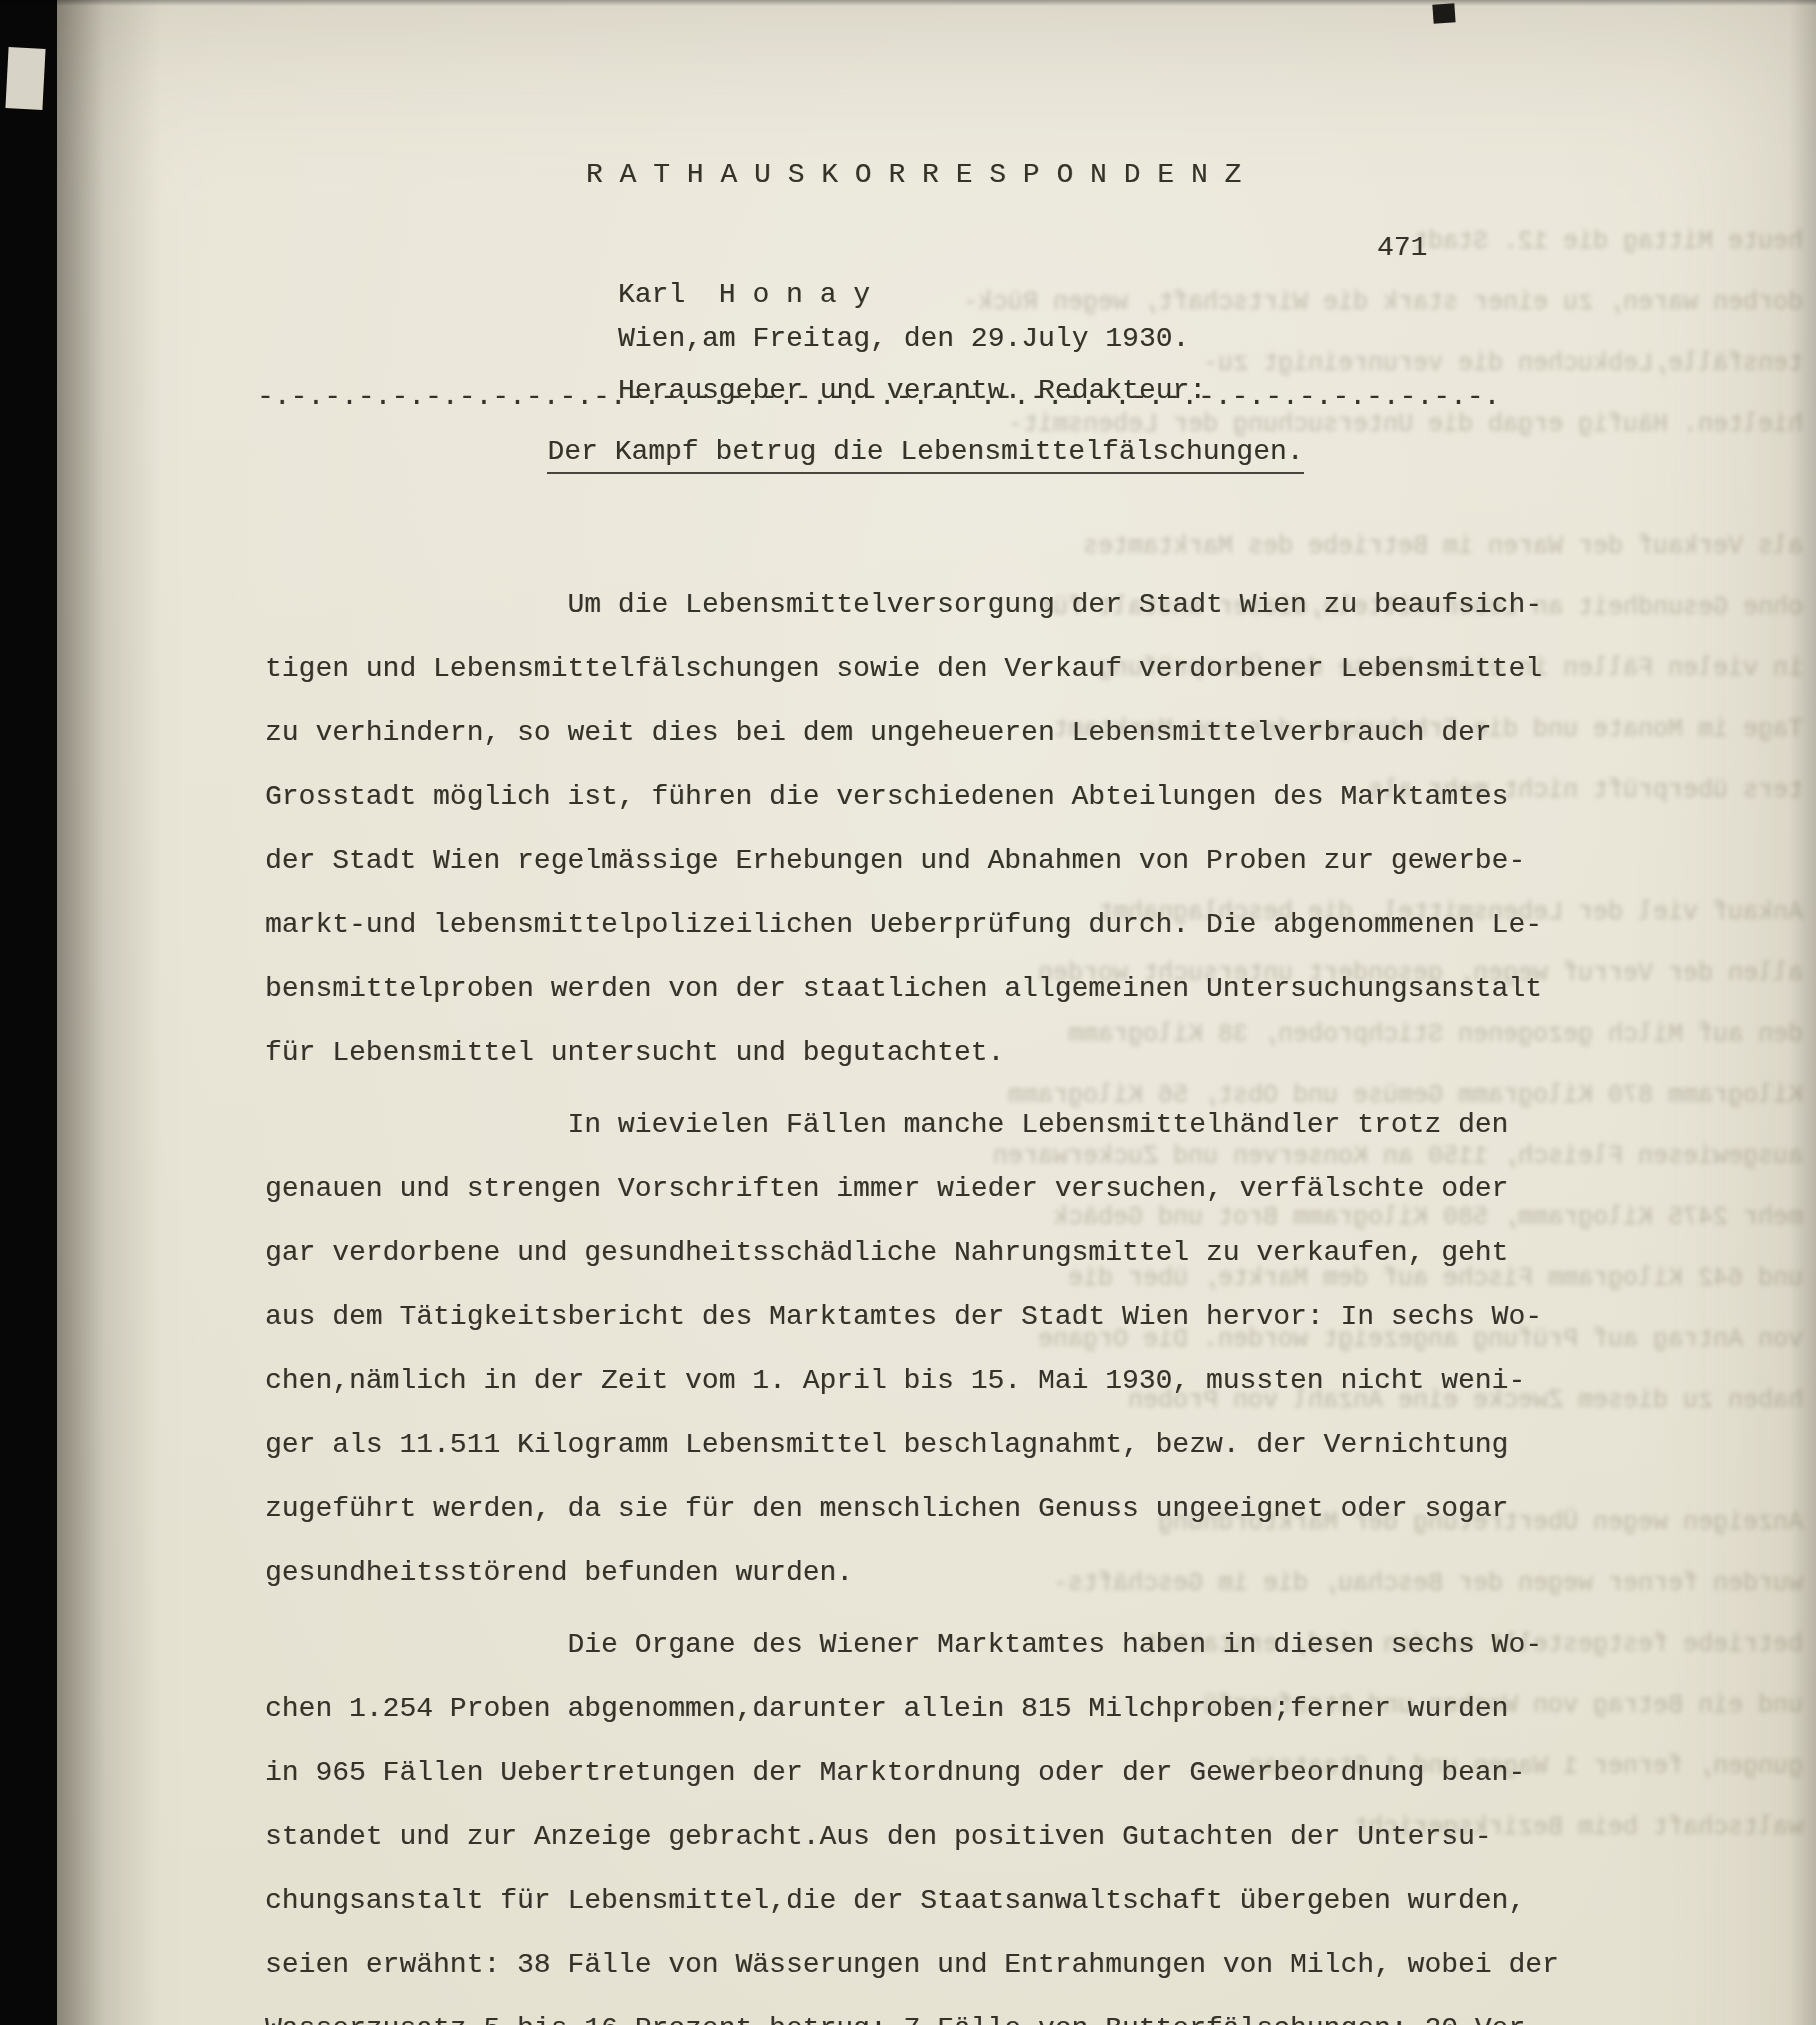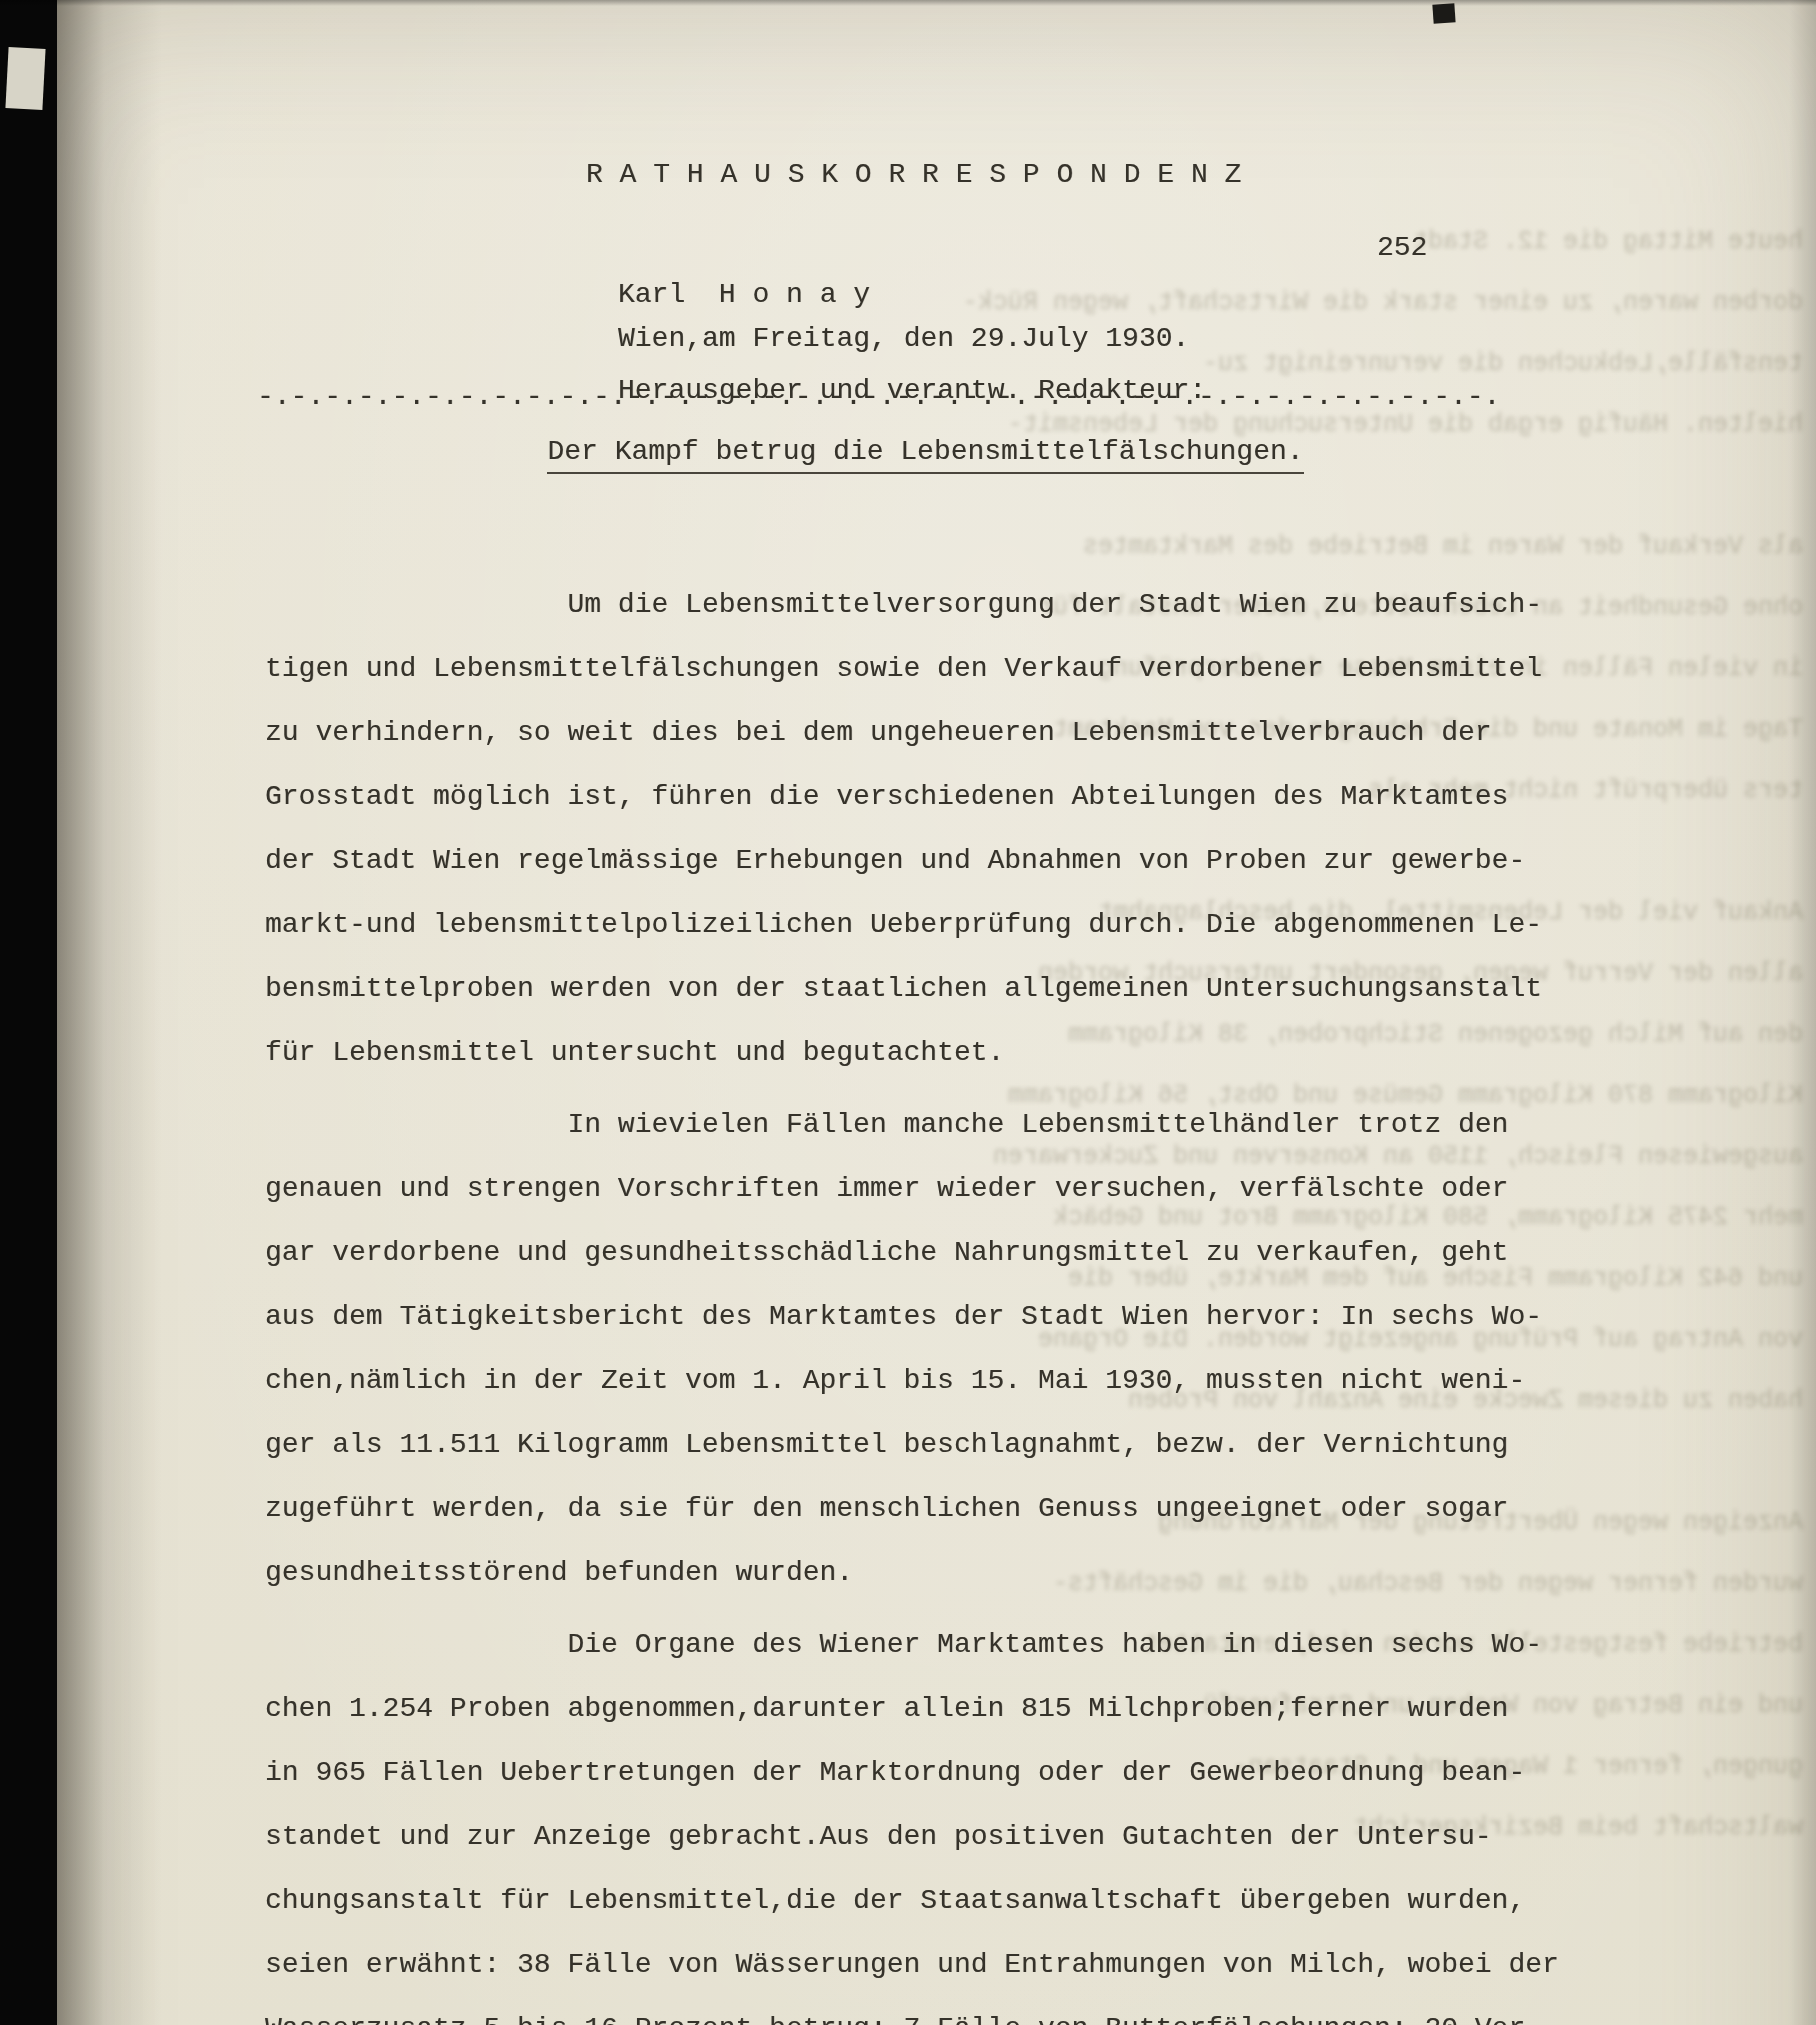--- a/index.html
+++ b/index.html
@@ -129,21 +129,21 @@
 
   <div class="content">
 
     <div class="masthead">R A T H A U S K O R R E S P O N D E N Z</div>
 
     <div class="publisher">
       <div>Karl  H o n a y</div>
       <div>Herausgeber und verantw. Redakteur:</div>
     </div>
 
-    <div class="issue">252</div>
+    <div class="issue">471</div>
 
     <div class="dateline">Wien,am Freitag, den 29.July 1930.</div>
 
     <div class="separator">-.-.-.-.-.-.-.-.-.-.-.-.-.-.-.-.-.-.-.-.-.-.-.-.-.-.-.-.-.-.-.-.-.-.-.-.-.</div>
 
     <div class="title-row">
       <span class="underline">Der Kampf betrug die Lebensmittelfälschungen.</span>
     </div>
 
 

